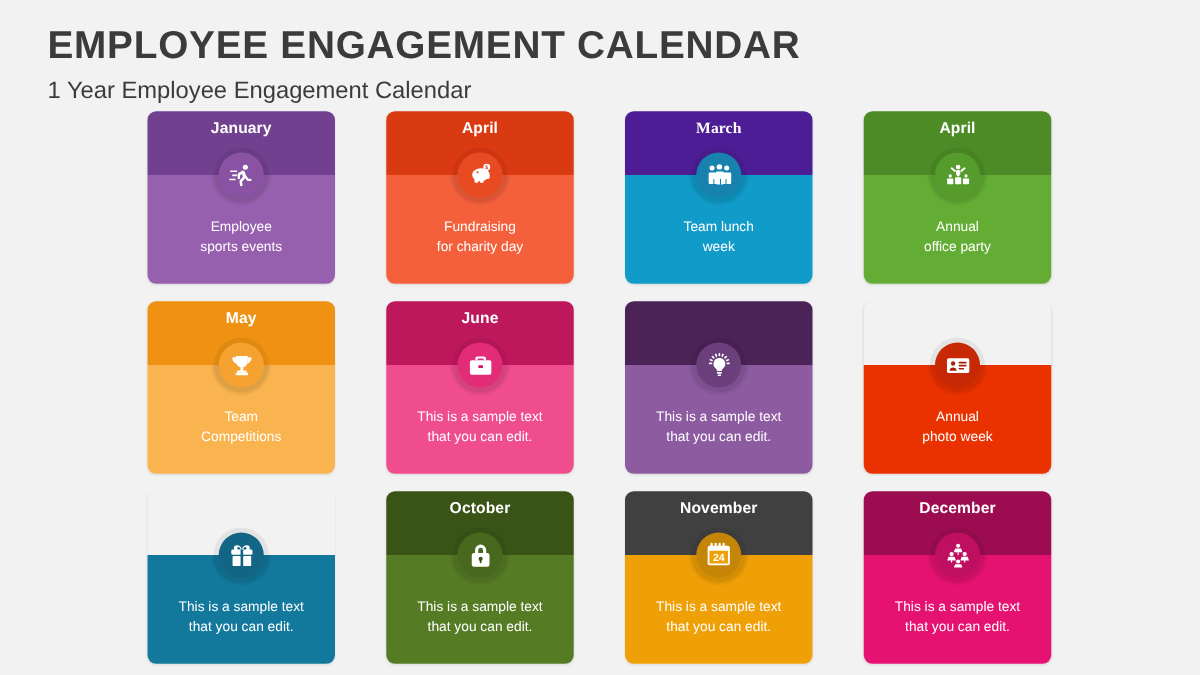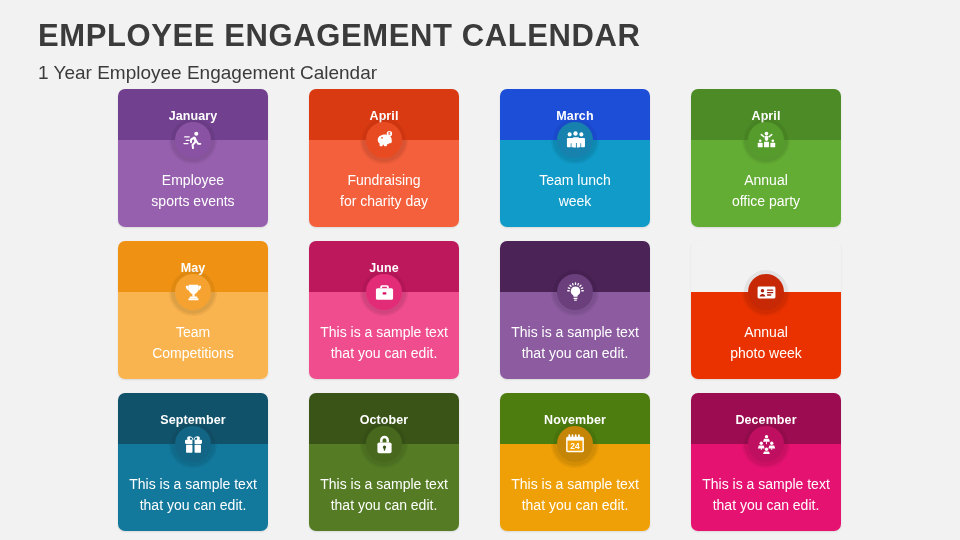--- a/index.html
+++ b/index.html
@@ -68,21 +68,21 @@
   }
 
   .card-head {
     position: absolute;
     left: 0; top: 0; right: 0;
     height: 51px;
     border-radius: 7px 7px 0 0;
     display: flex;
     align-items: flex-start;
     justify-content: center;
-    padding-top: 21px;
+    padding-top: 7px;
     z-index: 1;
   }
 
   .card-month {
     font-size: 12.5px;
     font-weight: bold;
     color: #ffffff;
     letter-spacing: 0.1px;
     line-height: 1.1;
     white-space: nowrap;
@@ -93,21 +93,21 @@
     left: 0; top: 51px; right: 0; bottom: 0;
     border-radius: 0 0 7px 7px;
     display: flex;
     align-items: center;
     justify-content: center;
     padding: 22px 8px 8px 8px;
     z-index: 0;
   }
 
   .card-text {
-    font-size: 14px;
+    font-size: 11px;
     line-height: 1.45;
     color: #ffffff;
     text-align: center;
     font-weight: normal;
     white-space: pre-line;
   }
 
   
   .icon-badge {
     position: absolute;
@@ -185,21 +185,21 @@
     <text x="17.6" y="5.9" font-size="4.6" font-weight="bold" text-anchor="middle" fill="#da3a12" font-family="Liberation Sans, sans-serif">$</text>
   </svg>
         </div>
       </div>
       <div class="card">
         <div class="card-body" style="background: rgb(16, 155, 200);">
           <div class="card-text">Team lunch
 week</div>
         </div>
         <div class="badge-notch"></div>
-        <div class="card-head" style="background: #1d4ed8;">
+        <div class="card-head" style="background: #4c1d95; font-family: Liberation Serif, serif;">
           <div class="card-month">March</div>
         </div>
         <div class="icon-badge" style="background: rgb(22, 130, 173);">
           <svg width="21" height="21" viewBox="0 0 24 24" fill="#fff">
     <circle cx="5.3" cy="5.0" r="2.3"></circle>
     <circle cx="12" cy="4.0" r="2.5"></circle>
     <circle cx="18.7" cy="5.0" r="2.3"></circle>
     <path d="M2.2 9.1h6.2a1 1 0 0 1 1 1v8.6a1 1 0 0 1-1 1h-1V15h-.9v4.7h-3.3a1 1 0 0 1-1-1v-8.6a1 1 0 0 1 1-1z"></path>
     <path d="M15.6 9.1h6.2a1 1 0 0 1 1 1v8.6a1 1 0 0 1-1 1h-3.3V15h-.9v4.7h-1a1 1 0 0 1-1-1v-8.6a1 1 0 0 1 1-1z"></path>
     <path d="M8.9 8.2h6.2a1 1 0 0 1 1 1v9.8a1 1 0 0 1-1 1h-1.6v-5.2h-1v5.2H9.9a1 1 0 0 1-1-1V9.2a1 1 0 0 1 1-1z"></path>
@@ -307,23 +307,20 @@
     <rect x="12.4" y="14.1" width="5.2" height="1.5" rx=".7" fill="#a81e09"></rect>
   </svg>
         </div>
       </div>
       <div class="card">
         <div class="card-body" style="background: rgb(18, 120, 156);">
           <div class="card-text">This is a sample text
 that you can edit.</div>
         </div>
         <div class="badge-notch"></div>
-        <div class="card-head" style="background: rgb(17, 82, 107);">
-          <div class="card-month">September</div>
-        </div>
         <div class="icon-badge" style="background: rgb(18, 101, 132);">
           <svg width="21" height="21" viewBox="0 0 24 24" fill="#fff">
     <path d="M7.3 2.5c-1.5 0-2.6 1.1-2.6 2.4 0 .6.2 1.15.55 1.6H3.5a1.2 1.2 0 0 0-1.2 1.2v2.4a1.2 1.2 0 0 0 1.2 1.2h7.3V6.5H9.2C8.3 6.5 7.8 6 7.8 5.3s.5-1.2 1.2-1.2c.9 0 1.5.9 1.8 2.4h1.1C11.6 4.0 9.9 2.5 7.3 2.5zM16.7 2.5c-2.6 0-4.3 1.5-4.6 4h1.1c.3-1.5.9-2.4 1.8-2.4.7 0 1.2.5 1.2 1.2s-.5 1.2-1.4 1.2h-1.6v4.8h7.3a1.2 1.2 0 0 0 1.2-1.2V7.7a1.2 1.2 0 0 0-1.2-1.2h-1.75c.35-.45.55-1 .55-1.6 0-1.3-1.1-2.4-2.6-2.4z"></path>
     <rect x="3.5" y="12.3" width="7.3" height="9.2" rx=".8"></rect>
     <rect x="13.2" y="12.3" width="7.3" height="9.2" rx=".8"></rect>
   </svg>
         </div>
       </div>
       <div class="card">
         <div class="card-body" style="background: rgb(85, 124, 37);">
@@ -342,21 +339,21 @@
     <rect x="11.2" y="15.6" width="1.6" height="3.4" rx=".7" fill="#3a5418"></rect>
   </svg>
         </div>
       </div>
       <div class="card">
         <div class="card-body" style="background: rgb(240, 160, 7);">
           <div class="card-text">This is a sample text
 that you can edit.</div>
         </div>
         <div class="badge-notch"></div>
-        <div class="card-head" style="background: #4d7c0f;">
+        <div class="card-head" style="background: #404040;">
           <div class="card-month">November</div>
         </div>
         <div class="icon-badge" style="background: rgb(197, 133, 6);">
           <svg width="22" height="22" viewBox="0 0 24 24" fill="none">
     <rect x="2.3" y="4.0" width="19.4" height="17.0" rx="1.8" fill="#fff"></rect>
     <rect x="3.9" y="8.3" width="16.2" height="11.1" fill="#f0a007"></rect>
     <rect x="4.8" y="1.3" width="1.9" height="4.2" rx=".9" fill="#fff"></rect>
     <rect x="8.3" y="1.3" width="1.9" height="4.2" rx=".9" fill="#fff"></rect>
     <rect x="11.8" y="1.3" width="1.9" height="4.2" rx=".9" fill="#fff"></rect>
     <rect x="15.3" y="1.3" width="1.9" height="4.2" rx=".9" fill="#fff"></rect>

